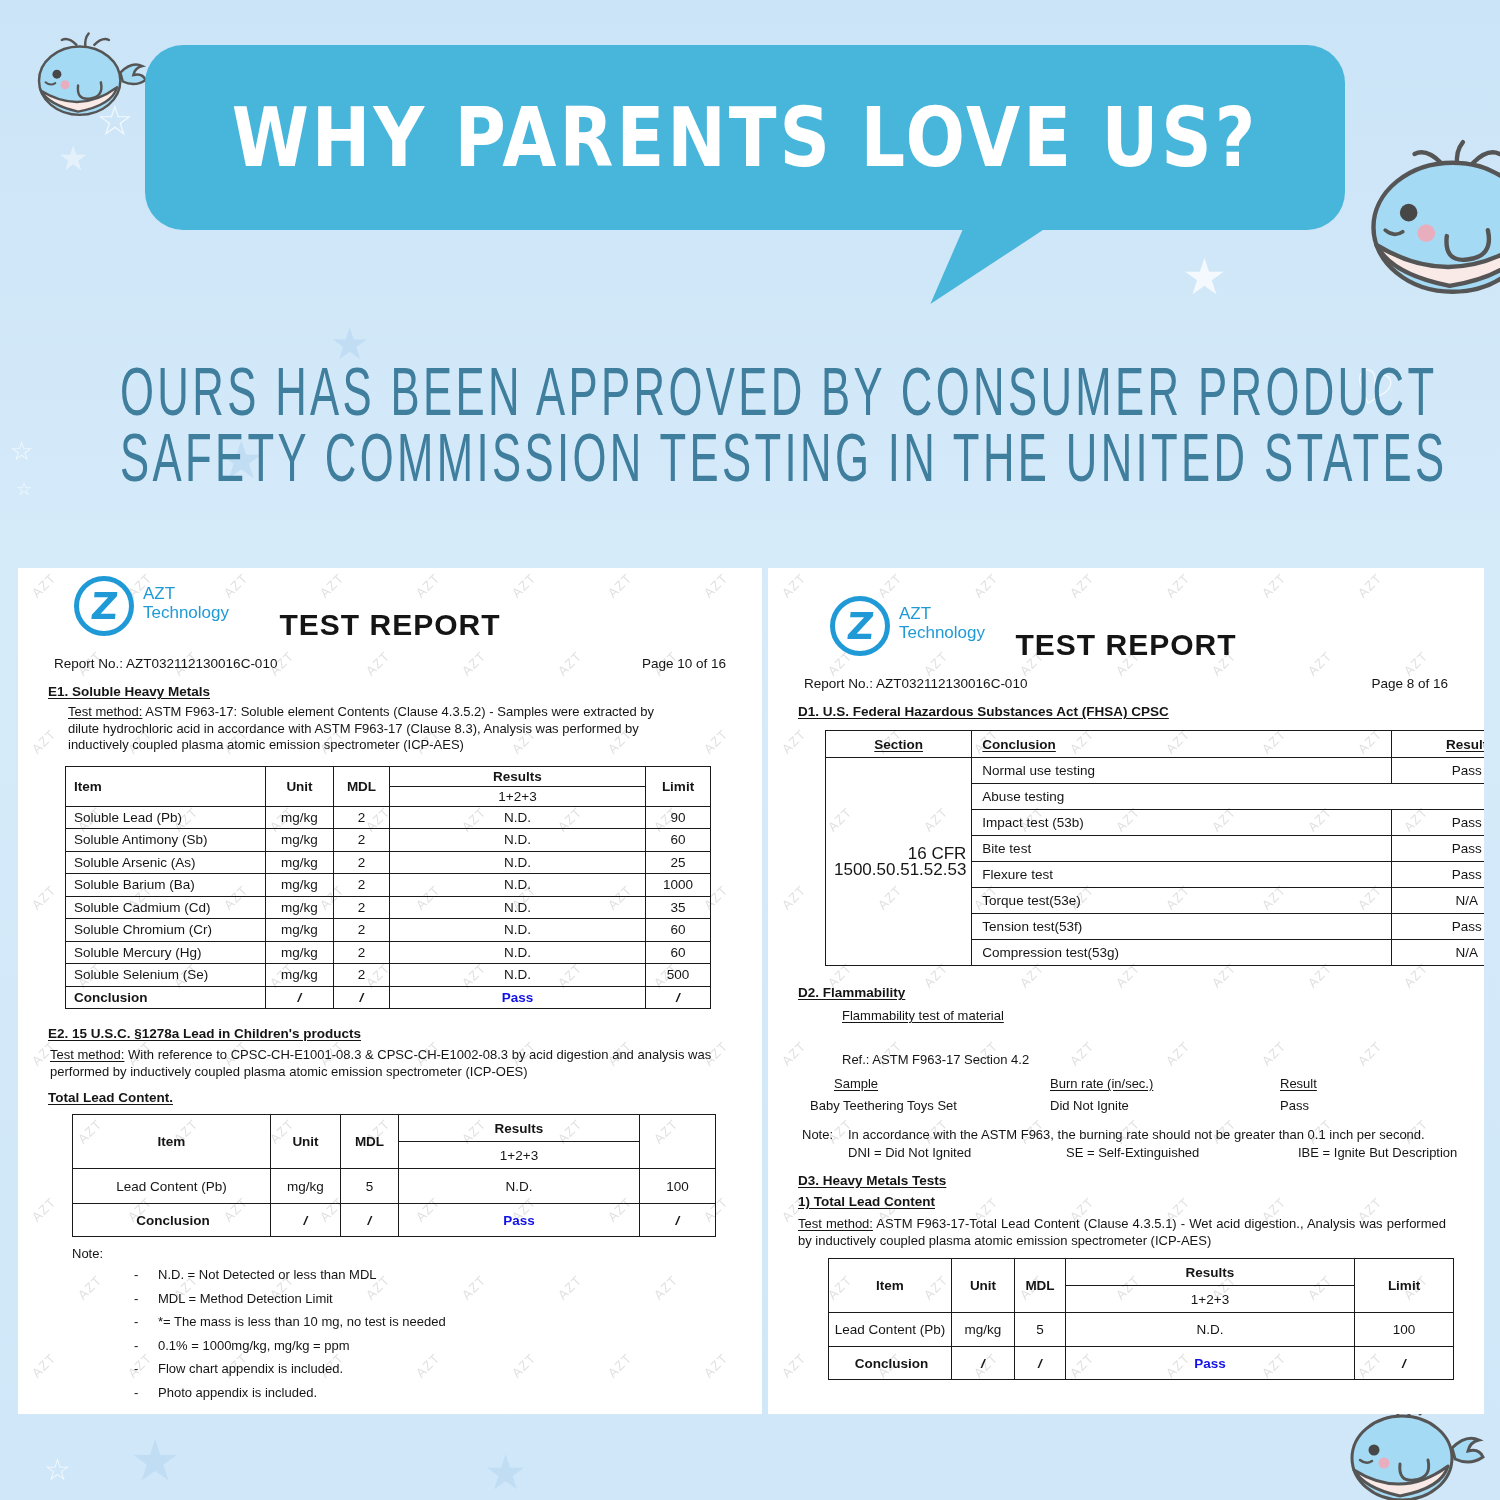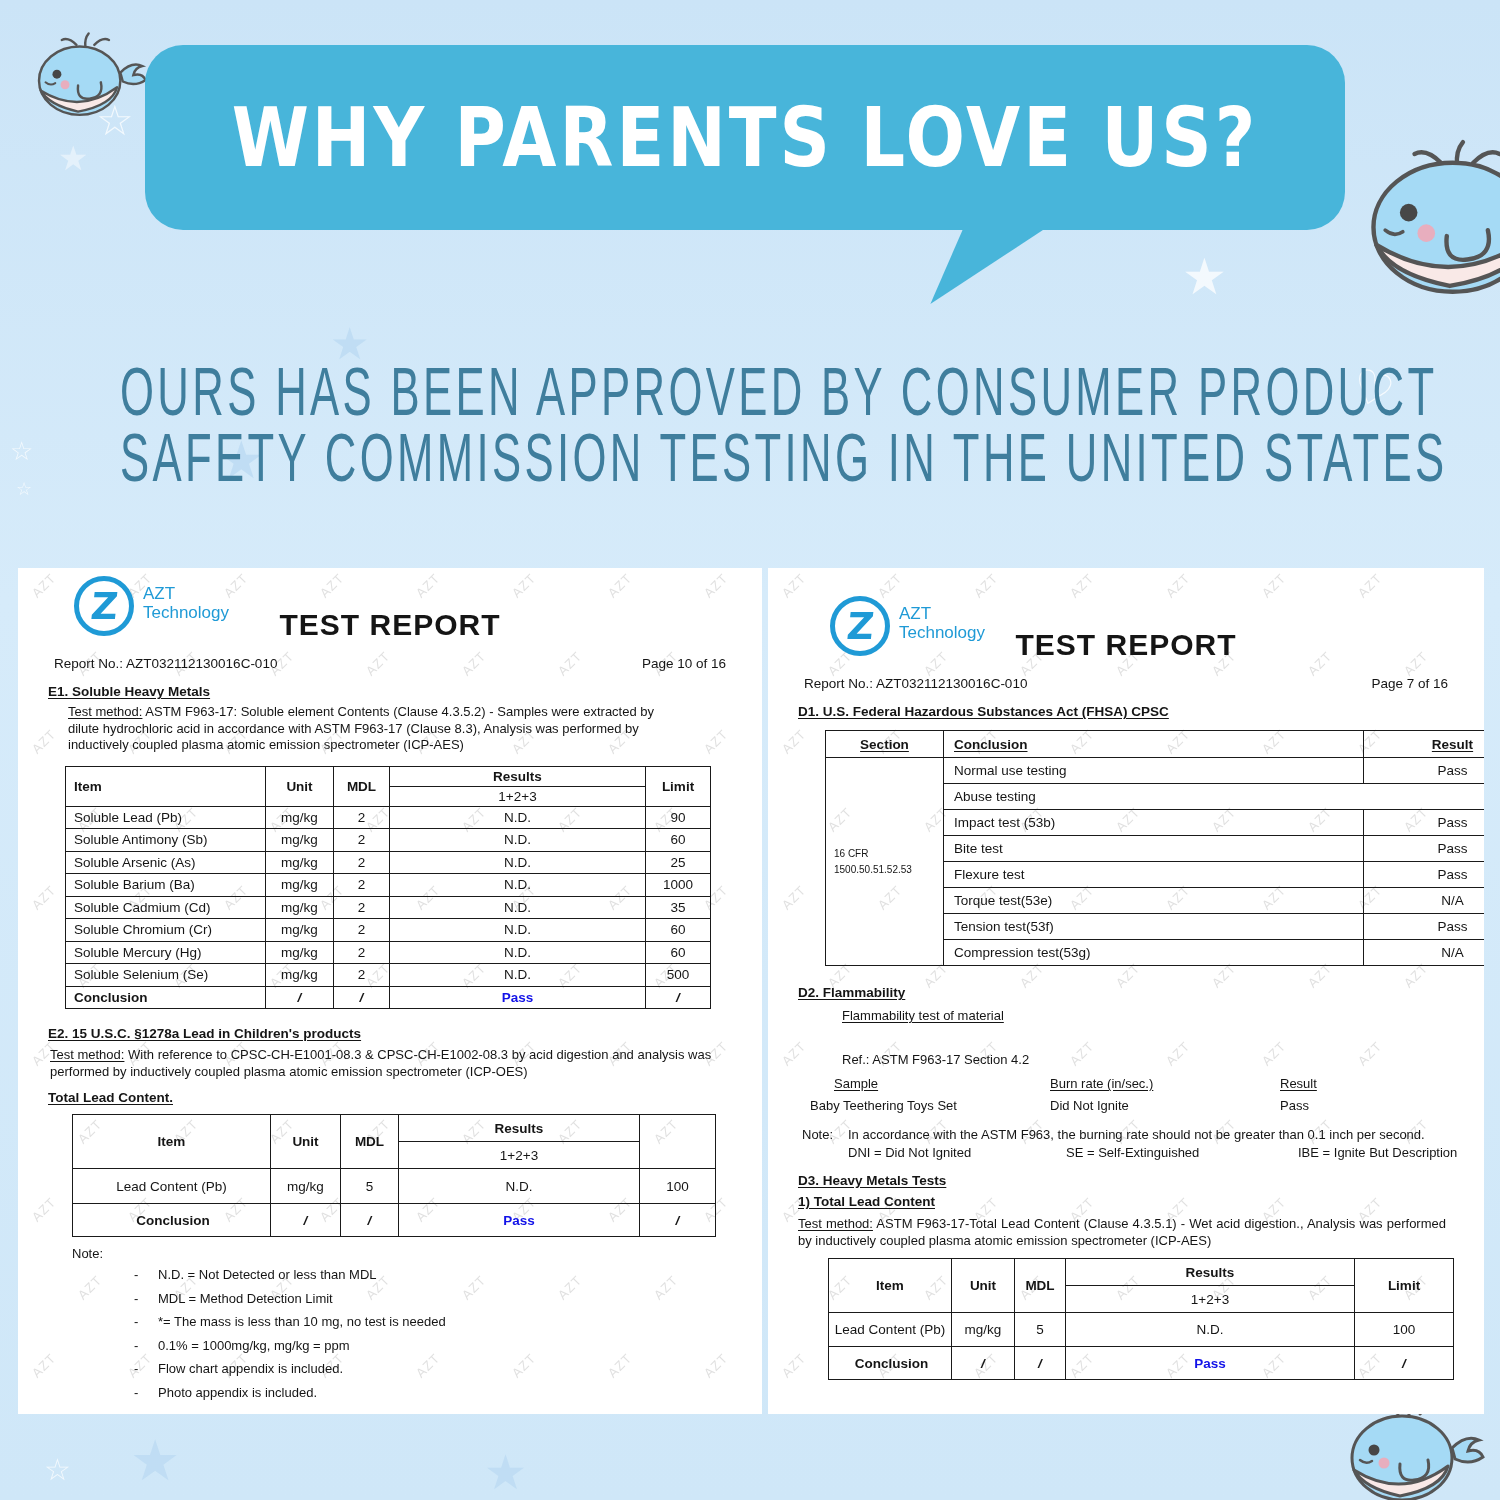--- a/index.html
+++ b/index.html
@@ -77,21 +77,21 @@
   .conc .c-label{text-align:left;padding-left:8px;}
   .t2 .conc .c-label,.d3t .conc .c-label{text-align:center;}
   .c-slash{font-style:italic;}
   .c-pass{color:#1212e8;}
   
   .d1{width:717px;margin:11px 0 0 27px;}
   .d1 th{height:26px;text-decoration:underline;text-underline-offset:2px;}
   .d1 td{height:25px;}
   .d1 .th-sec,.d1 .th-desc{text-align:left;padding-left:10px;}
   .d1 td.desc{text-align:left;padding-left:10px;}
-  .d1 td.sec{text-align:left;padding-left:8px;font-size:10px;line-height:16px;}
+  .d1 td.sec{text-align:right;padding-left:8px;font-size:17px;line-height:16px;}
   
   .d2-ind{margin-left:44px;}
   .flam-row{display:flex;font-size:13px;margin-left:12px;}
   .fcol1{width:240px;}
   .fcol2{width:230px;}
   .fcol3{flex:1;}
   .flam-head .fcol1{padding-left:24px;box-sizing:border-box;}
   .note-row{display:flex;font-size:13px;margin-left:4px;}
   .note-lbl{width:46px;}
   .abbr-row{display:flex;font-size:13px;margin-left:50px;}
@@ -512,21 +512,21 @@
       <span class="logo-z">Z</span>
     </div>
     <div class="logo-text">
       <div>AZT</div>
       <div>Technology</div>
     </div>
   </div>
   <div class="doc-title">TEST REPORT</div>
   <div class="report-row">
     <span>Report No.: AZT032112130016C-010</span>
-    <span>Page 7 of 16</span>
+    <span>Page 8 of 16</span>
   </div>
 
   <div class="content">
     <div class="sec-h">D1. U.S. Federal Hazardous Substances Act (FHSA) CPSC</div>
 
     <table class="d1">
       <colgroup>
           <col style="width:118px">
           <col style="width:420px">
           <col>

